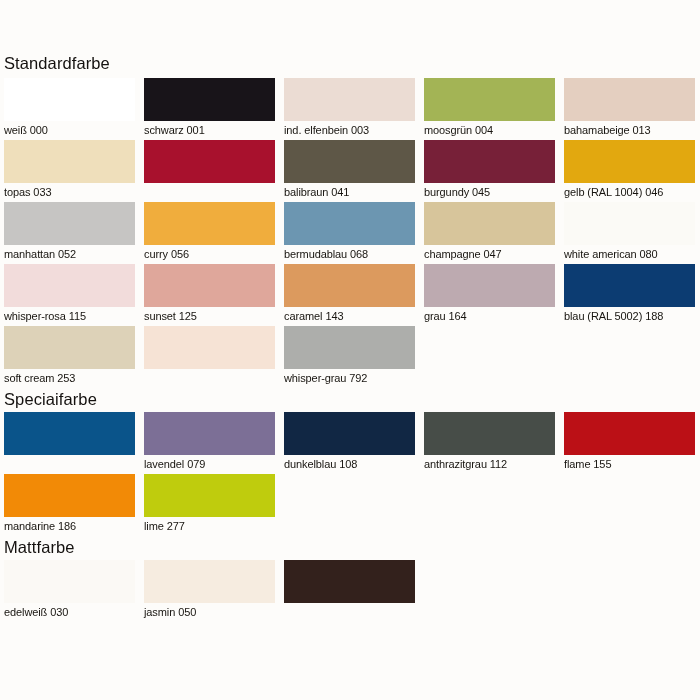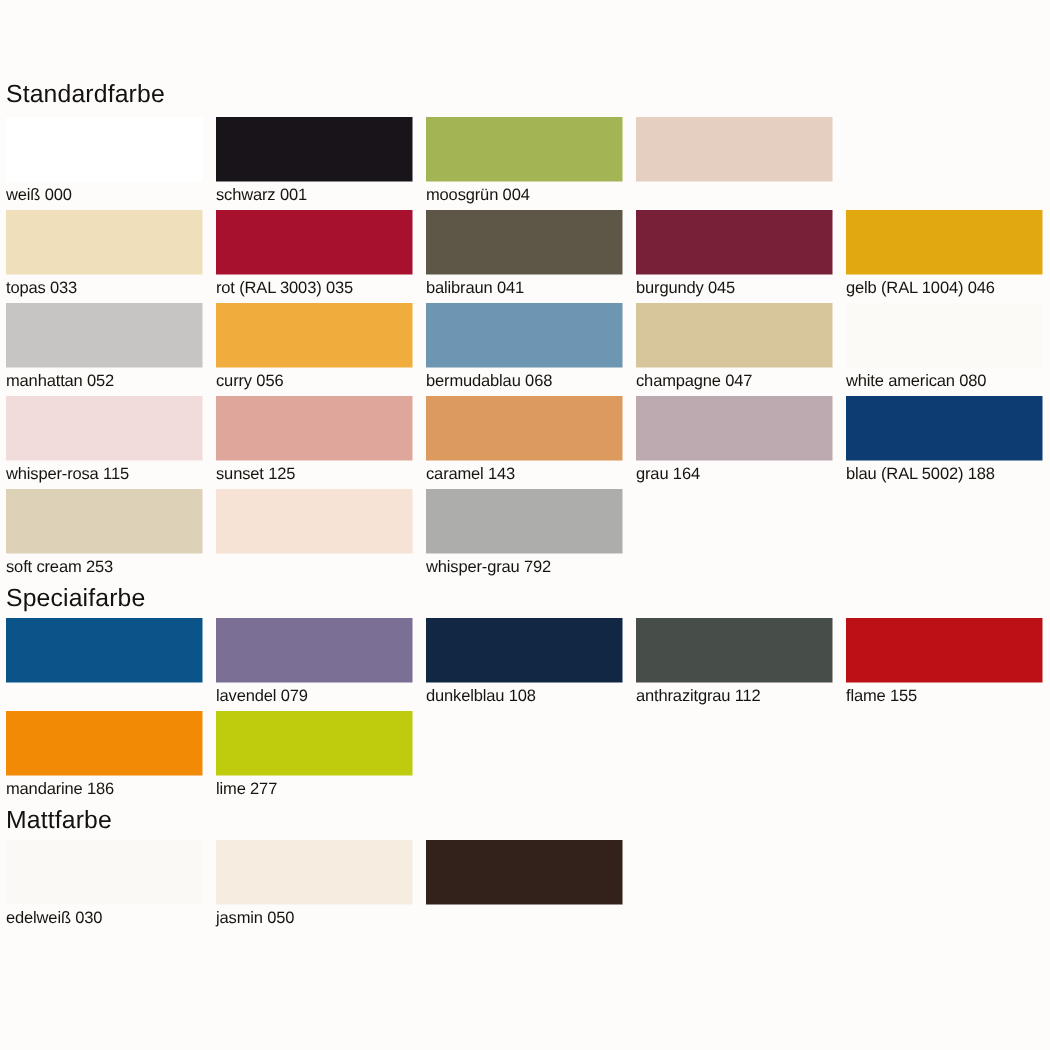--- a/index.html
+++ b/index.html
@@ -108,35 +108,39 @@
         <div class="grid-row">
           <div class="cell">
             <div class="swatch" style="background: rgb(255, 255, 255);"></div>
             <div class="cell-label">weiß 000</div>
           </div>
           <div class="cell">
             <div class="swatch" style="background: rgb(24, 20, 25);"></div>
             <div class="cell-label">schwarz 001</div>
           </div>
           <div class="cell">
+            <div class="swatch" style="background: rgb(235, 220, 211);"></div>
+            <div class="cell-label">ind. elfenbein 003</div>
+          </div>
+          <div class="cell">
             <div class="swatch" style="background: rgb(163, 180, 85);"></div>
             <div class="cell-label">moosgrün 004</div>
           </div>
           <div class="cell">
             <div class="swatch" style="background: rgb(228, 207, 192);"></div>
+            <div class="cell-label">bahamabeige 013</div>
           </div>
         </div>
         <div class="grid-row">
           <div class="cell">
             <div class="swatch" style="background: rgb(239, 223, 187);"></div>
             <div class="cell-label">topas 033</div>
           </div>
           <div class="cell">
             <div class="swatch" style="background: rgb(168, 17, 45);"></div>
-            <div class="cell-label">rot (RAL 3003) 035</div>
           </div>
           <div class="cell">
             <div class="swatch" style="background: rgb(94, 87, 71);"></div>
             <div class="cell-label">balibraun 041</div>
           </div>
           <div class="cell">
             <div class="swatch" style="background: rgb(119, 32, 56);"></div>
             <div class="cell-label">burgundy 045</div>
           </div>
           <div class="cell">

